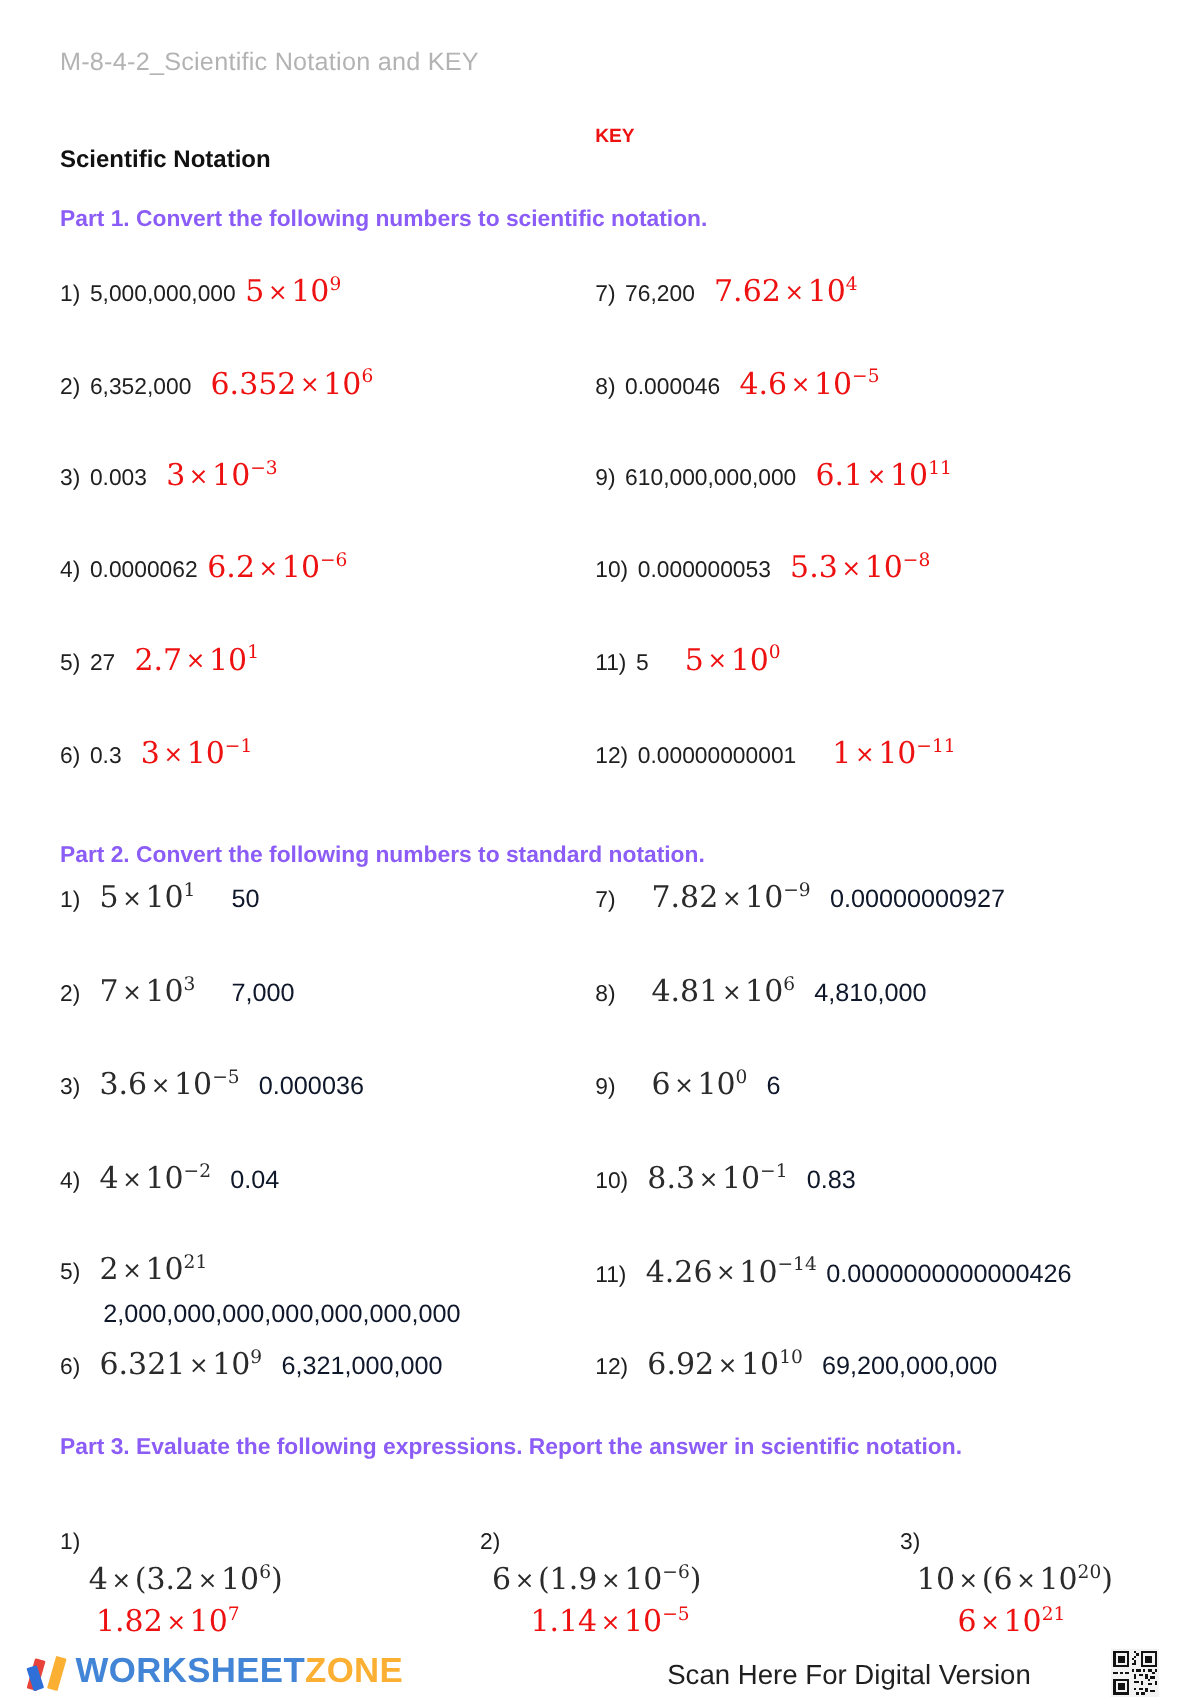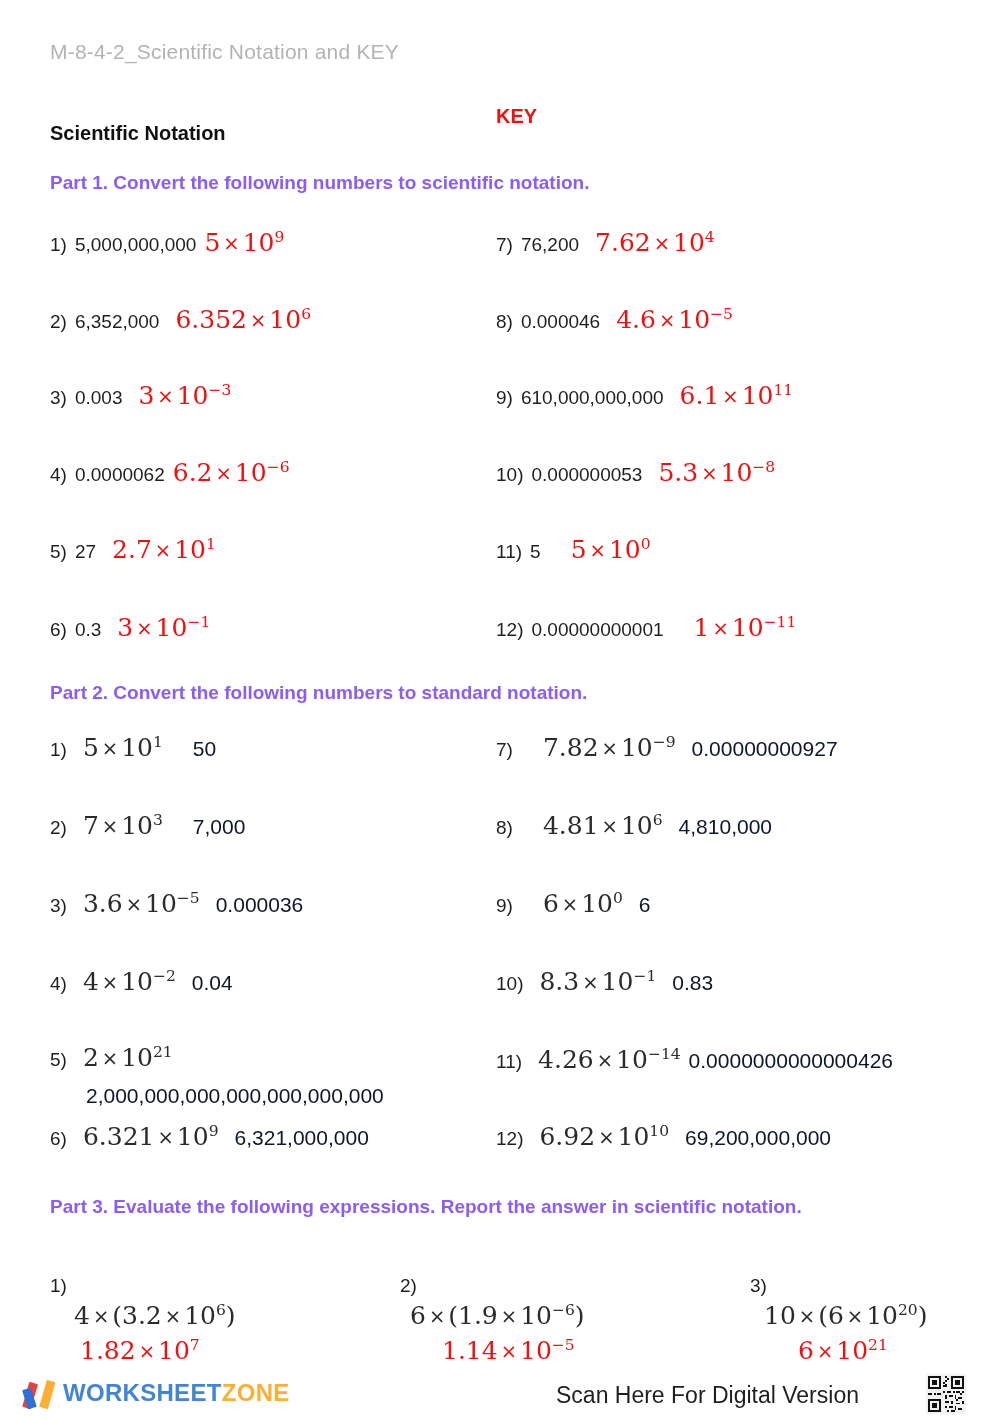--- a/index.html
+++ b/index.html
@@ -33,36 +33,36 @@
     font-size: 20px;
     font-weight: bold;
     color: #111111;
     white-space: nowrap;
     margin-top: 16px;
   }
   .key-label {
     position: absolute;
     left: 496px;
     top: 105px;
-    font-size: 20px;
+    font-size: 16px;
     font-weight: bold;
     color: #ee1111;
     white-space: nowrap;
   }
   .part-head {
     position: absolute;
     left: 50px;
     font-size: 19px;
     font-weight: bold;
     color: #8b5cf6;
     line-height: 30px;
     width: 900px;
   }
   #part1-head { top: 168px; }
-  #part2-head { top: 678px; }
+  #part2-head { top: 698px; }
   #part3-head { top: 1192px; width: 880px; }
 
   
   .math {
     font-family: "DejaVu Serif", "Liberation Serif", serif;
     font-size: 25px;
     white-space: nowrap;
   }
   .math sup {
     font-size: 0.62em;
@@ -128,21 +128,21 @@
     position: absolute;
     bottom: 0;
     width: 9px;
     border-radius: 1px;
     transform-origin: bottom center;
   }
   .lm1 { left: 0px;  height: 26px; background: #e8433a; transform: rotate(16deg); }
   .lm2 { left: 6px;  height: 20px; background: #2f6fd8; transform: rotate(-18deg); }
   .lm3 { left: 17px; height: 28px; background: #fbb034; transform: rotate(16deg); }
   .logo-word {
-    font-size: 24px;
+    font-size: 29px;
     font-weight: bold;
     letter-spacing: .3px;
   }
   .logo-worksheet { color: #4285d6; }
   .logo-zone { color: #fbb034; }
 
   .scan-text {
     position: absolute;
     left: 556px;
     top: 1382px;

